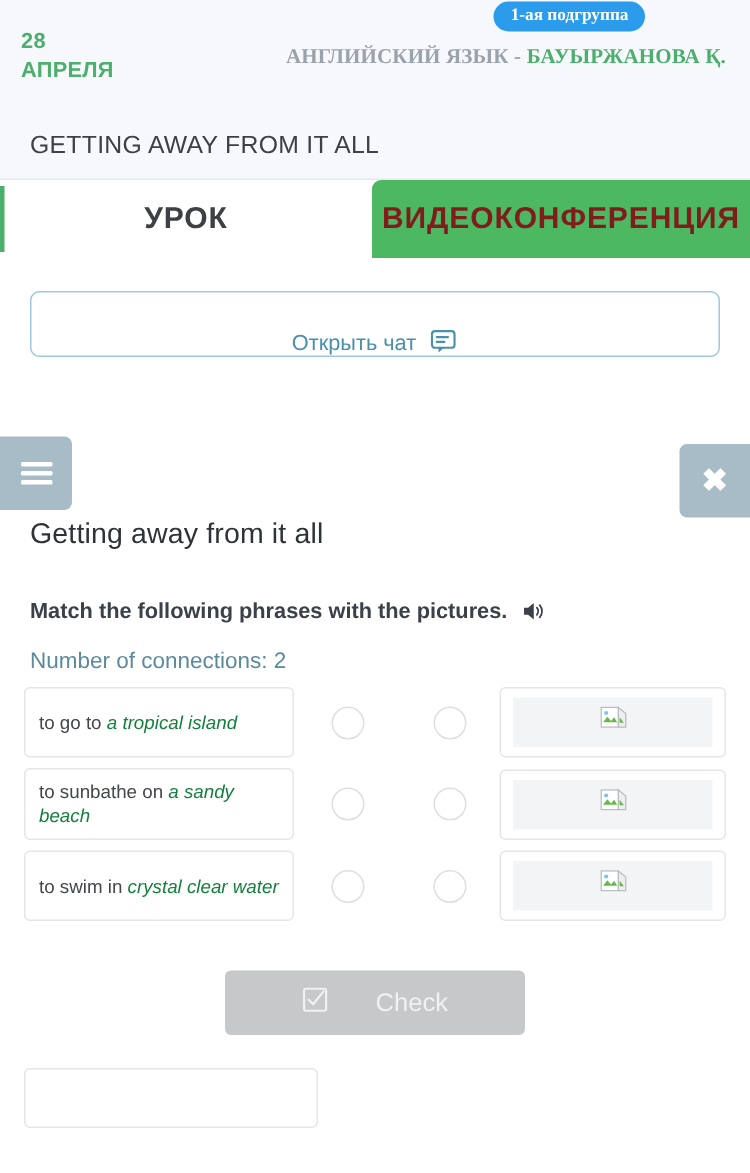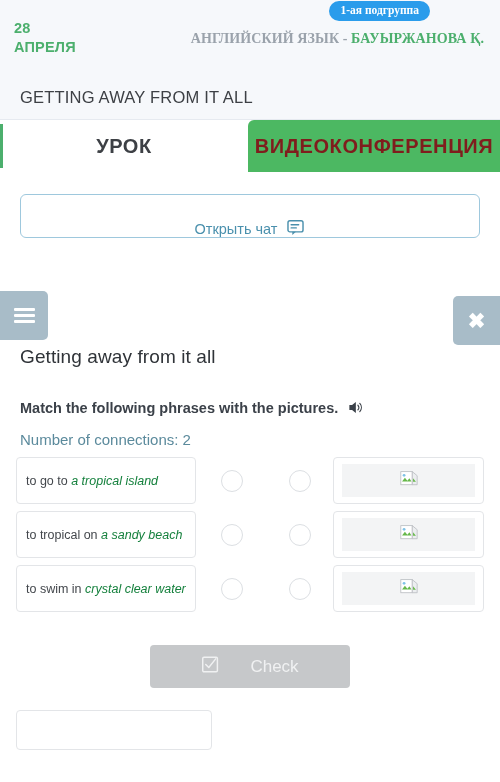--- a/index.html
+++ b/index.html
@@ -345,21 +345,21 @@
                 <circle cx="5" cy="6.5" r="1.7" fill="#7fc3e8"></circle>
                 <path d="M16 10 L19.5 14.5 L16 14.5 Z" fill="#67b84a"></path>
               </svg>
             </span>
           </div>
         </div>
       </div>
 
       <div class="match-row">
         <div class="phrase-card">
-          <span><span>to tropical on </span><b>a sandy beach</b></span>
+          <span><span>to sunbathe on </span><b>a sandy beach</b></span>
         </div>
         <div class="dot left"></div>
         <div class="dot right"></div>
         <div class="img-card">
           <div class="img-inner">
             <span>
               <svg width="18" height="18" viewBox="0 0 22 22">
                 <rect x="1" y="2" width="14" height="16" fill="#ffffff" stroke="#b9bcc0" stroke-width="1"></rect>
                 <path d="M15 2 L21 7 L21 18 L15 18 Z" fill="#eceef0" stroke="#b9bcc0" stroke-width="1"></path>
                 <path d="M2.5 14 L6 9.5 L9 13 L11.5 10 L14 14 Z" fill="#67b84a"></path>

